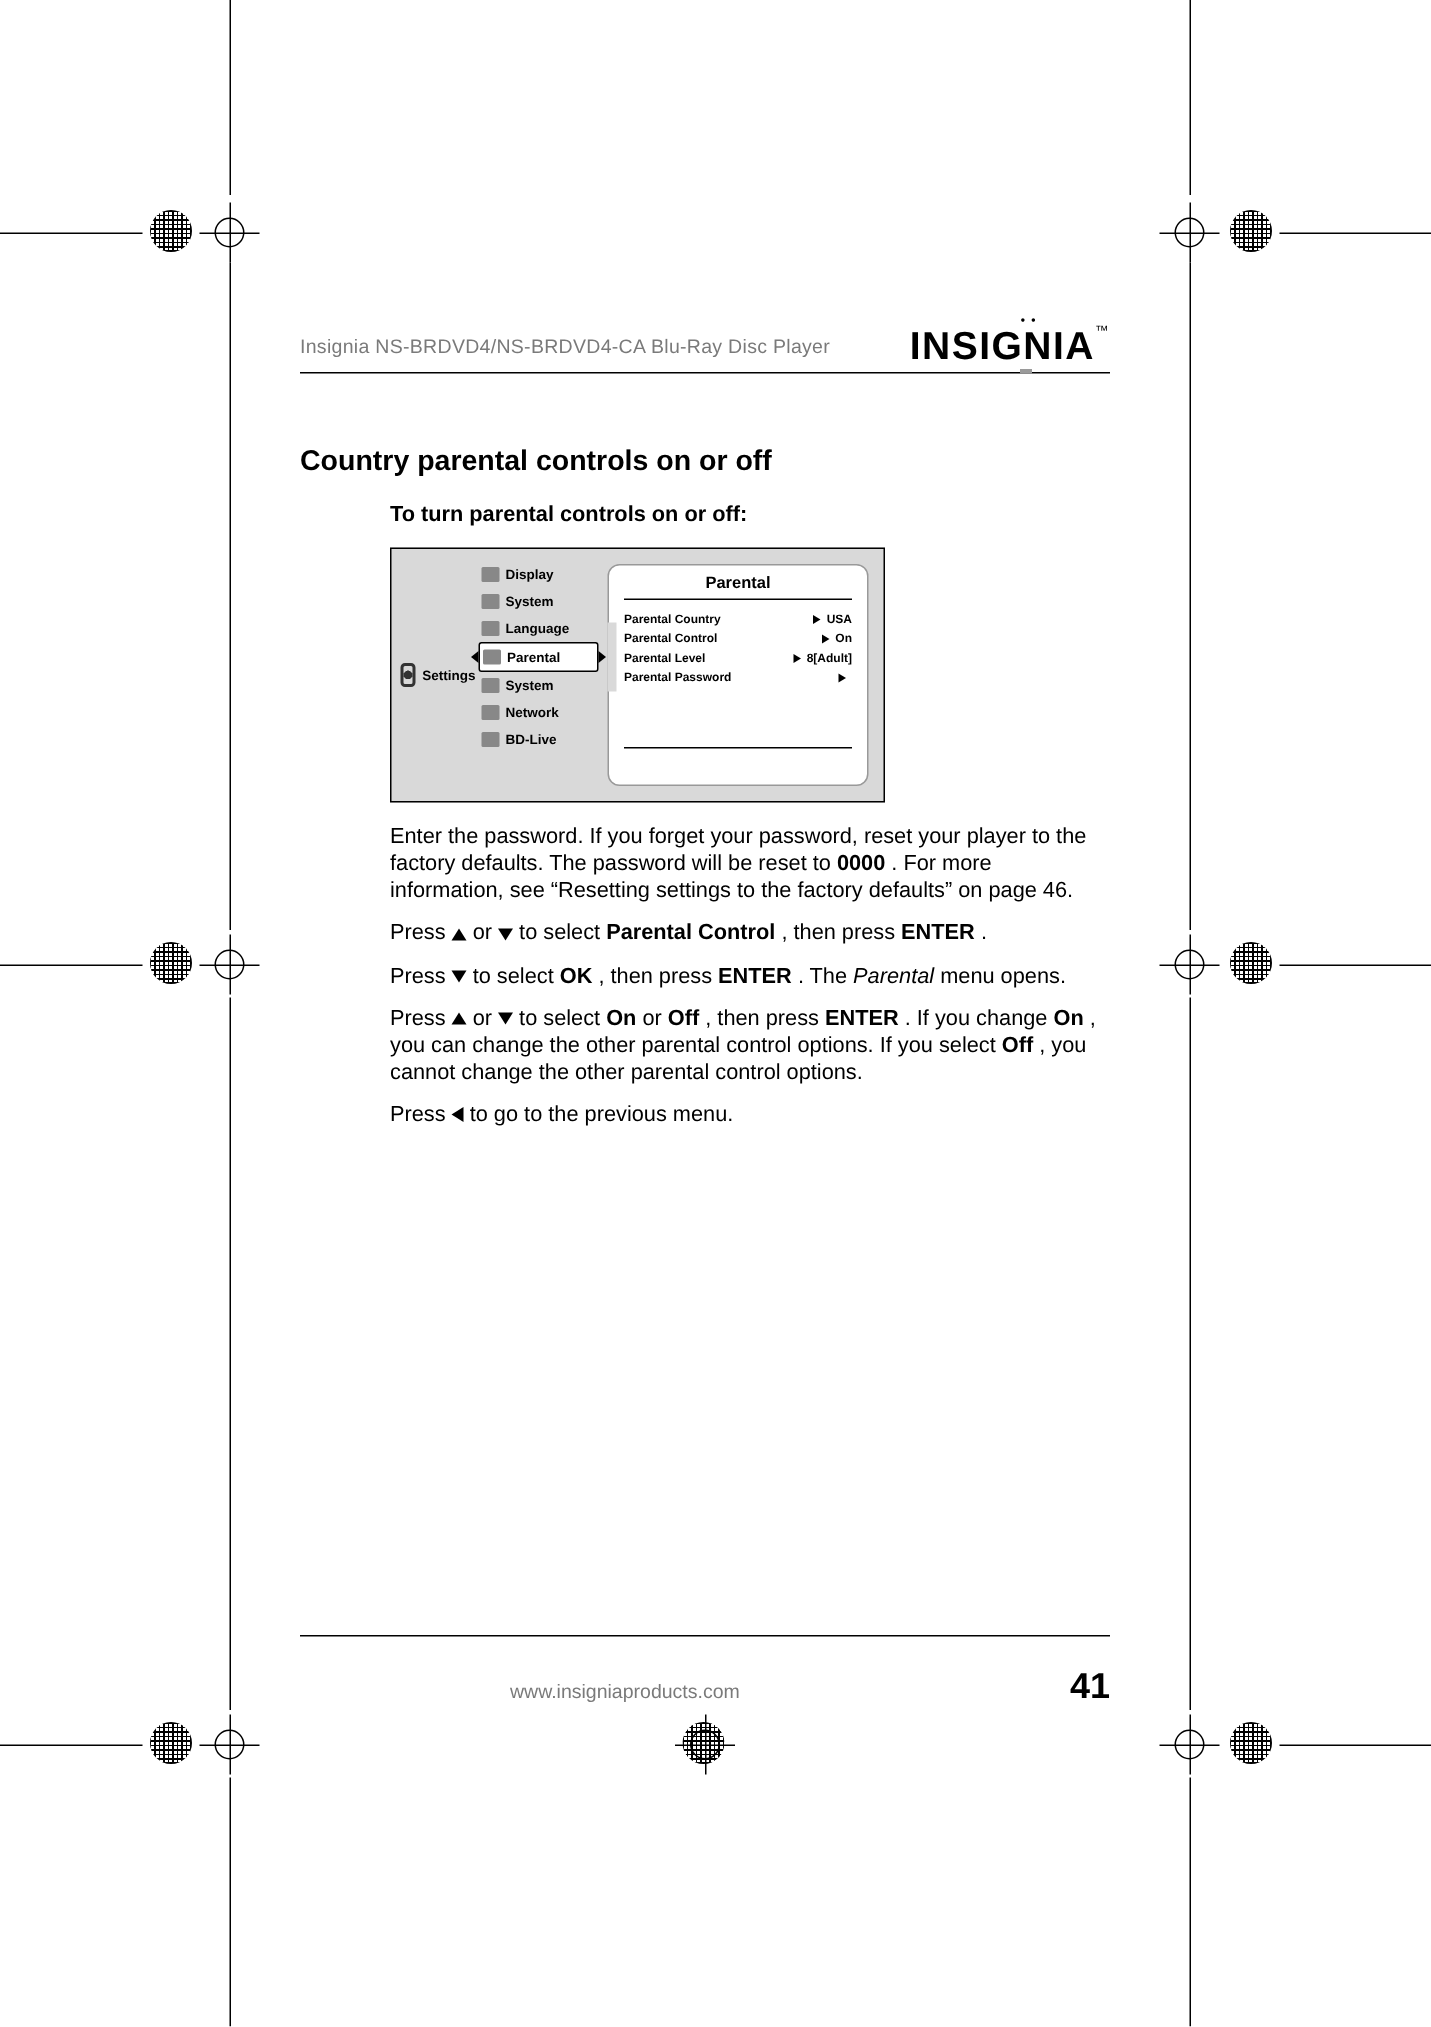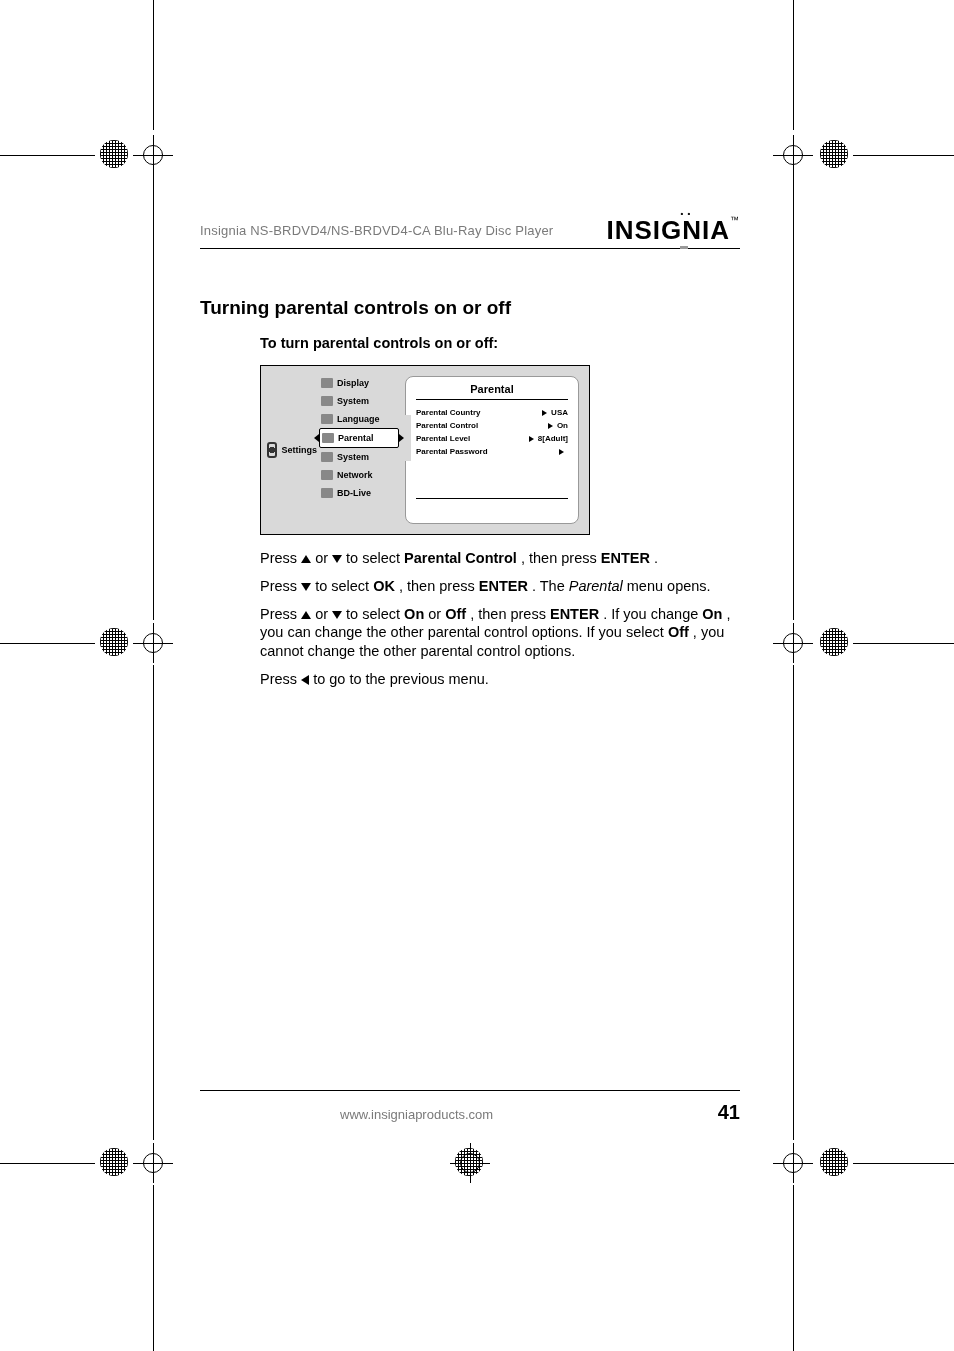--- a/index.html
+++ b/index.html
@@ -227,27 +227,27 @@
     background: #d9d9d9;
     border-top-right-radius: 0;
   }
 
   .footer {
     position: absolute;
     left: 200px;
     top: 1090px;
     width: 540px;
     border-top: 1px solid #000;
-    padding-top: 10px;
+    padding-top: 20px;
     display: flex;
     justify-content: space-between;
     align-items: baseline;
   }
   .footer .url { font-size: 13px; color: #7a7a7a; margin-left: 140px;}
-  .footer .pagenum { font-size: 20px; font-weight: 700; }
+  .footer .pagenum { font-size: 24px; font-weight: 700; }
 
 </style>
 </head>
 <body>
 
 <div class="hatched" style="left:100px; top:140px;"></div>
 <div class="hatched" style="left:820px; top:140px;"></div>
 <div class="hatched" style="left:100px; top:628px;"></div>
 <div class="hatched" style="left:820px; top:628px;"></div>
 <div class="hatched" style="left:100px; top:1148px;"></div>
@@ -295,21 +295,21 @@
 
   <div class="header-row">
     <span class="header-text">Insignia NS-BRDVD4/NS-BRDVD4-CA Blu-Ray Disc Player</span>
     <span class="brand">
       <span class="dotrow">• •</span>
       <span>INSIGNIA</span><span class="tm">™</span>
       <span class="underdash"></span>
     </span>
   </div>
 
-  <h2 class="section">Turning parental controls on or off</h2>
+  <h2 class="section">Country parental controls on or off</h2>
 
   <h3 class="proc">To turn parental controls on or off:</h3>
 
 
   <div class="menu-shot">
     <div class="menu-left">
       <span class="gear"></span>
       <span>Settings</span>
     </div>
     <div class="menu-mid">
@@ -359,20 +359,25 @@
         </div>
       <div class="row">
           <span>Parental Password</span>
           <span><span class="arrow"></span><span></span></span>
         </div>
       <div class="divider"></div>
     </div>
   </div>
 
 
+  <p class="body-text" style="margin-top:10px">
+    <span>Enter the password. If you forget your password, reset your player to the factory defaults. The password will be reset to </span>
+    <b>0000</b>
+    <span>. For more information, see “Resetting settings to the factory defaults” on page&nbsp;46.</span>
+  </p>
 
   <p class="body-text" style="margin-top:10px">
     <span>Press </span>
     <span class="tri-up"></span>
     <span> or </span>
     <span class="tri-down"></span>
     <span> to select </span>
     <b>Parental Control</b>
     <span>, then press </span>
     <b>ENTER</b>

